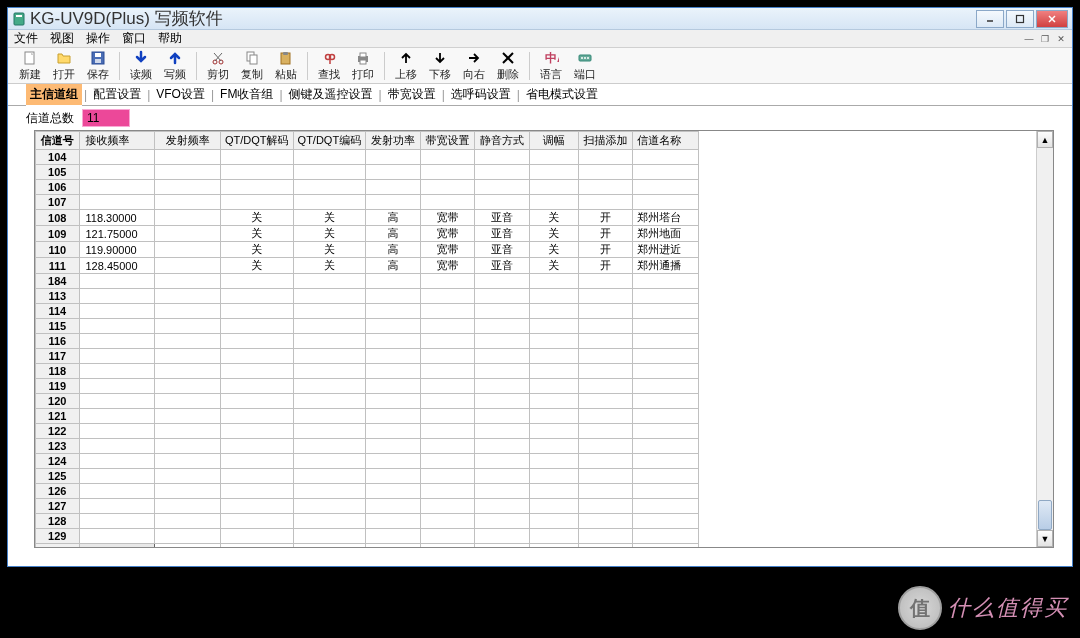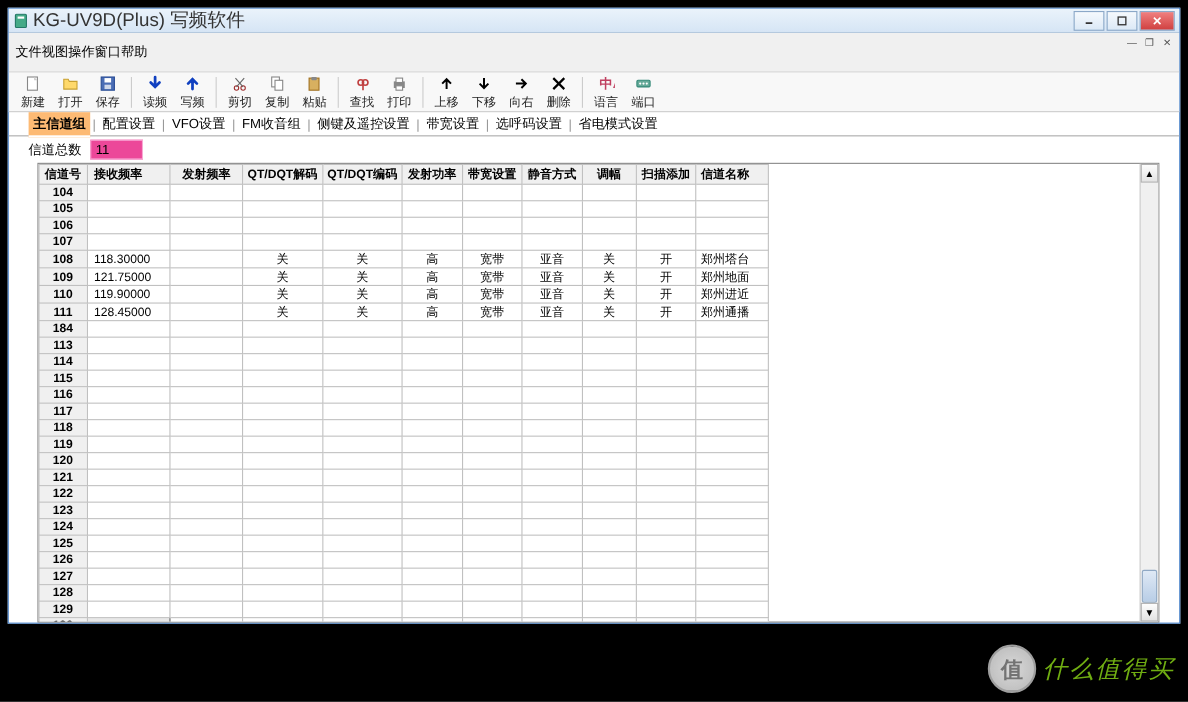--- a/index.html
+++ b/index.html
@@ -8,21 +8,21 @@
     
     .outer-window { position: absolute; left: 7px; top: 7px; width: 1066px; height: 560px; background: #fff; border: 1px solid #4580c8; }
     .title-bar { height: 22px; background: linear-gradient(#eaf3fb, #d6e5f5); display: flex; align-items: center; padding: 0 4px; border-bottom: 1px solid #b5c9de; }
     .title-icon { width: 14px; height: 14px; margin-right: 4px; }
     .title-text { flex: 1; font-size: 17px; color: #333; }
     .win-btns { display: flex; gap: 2px; }
     .win-btn { width: 28px; height: 18px; border: 1px solid #8ba8c8; background: linear-gradient(#f5f9fd,#dce9f6); display: flex; align-items: center; justify-content: center; font-size: 10px; cursor: pointer; }
     .win-btn.close { background: linear-gradient(#f08080,#d04040); width: 32px; color:#fff; font-weight:bold; }
 
     
-    .menubar { height: 36px; background: #f0f0f0; display: flex; align-items: center; padding: 0 6px; gap: 0; border-bottom: 1px solid #d0d0d0; text-align: right; }
+    .menubar { height: 18px; background: #f0f0f0; display: flex; align-items: center; padding: 0 6px; gap: 12px; border-bottom: 1px solid #d0d0d0; text-align: right; }
     .menubar span { cursor: pointer; }
     
     
     .mdi-btns { position: absolute; right: 4px; top: 24px; display: flex; gap: 2px; }
     .mdi-btn { width: 14px; height: 14px; font-size: 9px; display:flex; align-items:center; justify-content:center; cursor: pointer; color:#555;}
 
     
     .toolbar { height: 36px; background: #f8f8f8; display: flex; align-items: center; padding: 2px 6px; border-bottom: 1px solid #ccc; gap: 2px; }
     .tbtn { display: flex; flex-direction: column; align-items: center; justify-content: center; width: 32px; height: 34px; cursor: pointer; }
     .tbtn .ic { width: 16px; height: 16px; display: flex; align-items: center; justify-content: center; }
@@ -37,40 +37,40 @@
     
     
     .count-row { height: 24px; display: flex; align-items: center; padding: 4px 18px; gap: 8px; }
     .count-input { border: 1px solid #f9a8d4; padding: 1px 4px; width: 48px; height: 18px; background:#ec4899; }
     
     
     .table-wrap { margin: 0 18px 0 26px; border: 1px solid #888; position: relative; height: 418px; }
     .table-scroll { height: 100%; overflow: hidden; position: relative; }
     table { border-collapse: collapse; width: 664px; }
     th, td { border: 1px solid #c0c0c0; height: 15px; font-size: 11px; padding: 0 4px; text-align: center; background:#fff; }
-    th { background: #f0f0f0; font-weight: bold; height: 18px; white-space: nowrap;}
+    th { background: #f0f0f0; font-weight: normal; height: 18px; white-space: nowrap;}
     .col-num { width: 44px; font-weight: bold; text-align: center; }
     td.col-num { background: #f0f0f0; }
     td.rowsel { background: #e8e8e8; border: 1px solid #666; }
     
     
     .c1{width:80px;text-align:left;padding-left:6px;} .c2{width:70px;} .c3{width:70px;} .c4{width:70px;} .c5{width:55px;}
     .c6{width:55px;} .c7{width:55px;} .c8{width:55px;} .c9{width:55px;} .c10{width:70px; text-align:left; padding-left:4px;}
 
     
     .vscroll { position: absolute; right: 0; top: 0; bottom: 0; width: 17px; background: #f0f0f0; border-left: 1px solid #ccc;}
     .vscroll .arrow { height: 17px; background: linear-gradient(#fdfdfd,#e3e3e3); border: 1px solid #b0b0b0; display:flex;align-items:center;justify-content:center;font-size:9px;cursor:pointer;}
     .vscroll .track { position:absolute; top:17px; bottom:17px; left:0; right:0;}
     .vscroll .thumb { position:absolute; left:1px; right:1px; bottom:0; height:30px; background:linear-gradient(#dfe9f5,#b8cde6); border:1px solid #8fa8c4; border-radius:2px;}
     .vscroll .arrow.down{position:absolute;bottom:0;left:0;right:0;}
     
     
     .watermark { position: absolute; right: 12px; bottom: 8px; display:flex; align-items:center; gap:6px; opacity:.85;}
     .wm-circle { width: 44px; height: 44px; border-radius: 50%; background: radial-gradient(#fff,#d8d8d8); border: 2px solid #bbb; display:flex;align-items:center;justify-content:center;font-size:20px;color:#888;font-weight:bold;}
-    .wm-text { font-size: 22px; color:#84cc16; font-style: italic; letter-spacing:2px;}
+    .wm-text { font-size: 22px; color:#f9a8d4; font-style: italic; letter-spacing:2px;}
     
     svg { display: block; }
   </style>
 </head>
 <body>
 
 <div class="outer-window">
 
   <div class="title-bar">
     <span class="title-icon">

